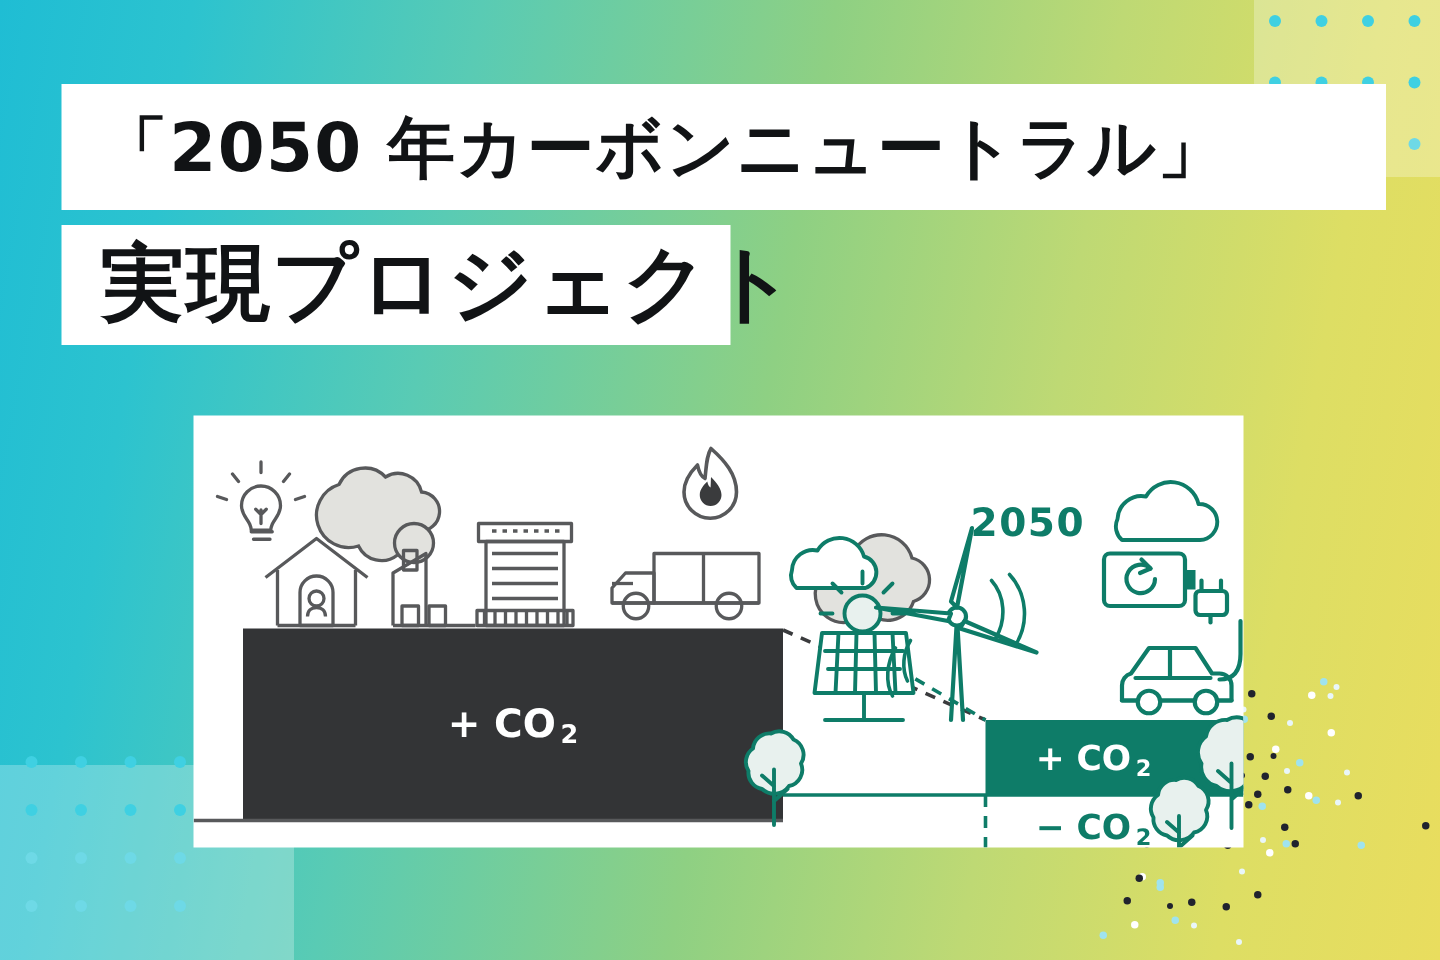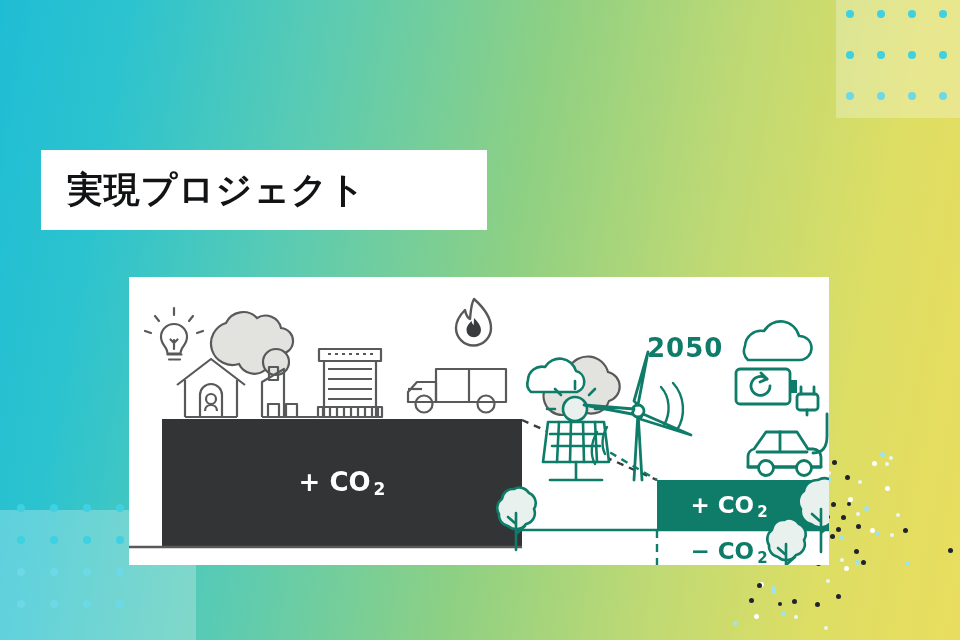--- a/index.html
+++ b/index.html
@@ -30,21 +30,21 @@
     position:absolute;background:#ffffff;display:flex;align-items:center;
     box-sizing:border-box;
   }
   #title-box-1{left:41px;top:56px;width:883px;height:84px;padding-left:26px;}
   #title-box-2{left:41px;top:150px;width:446px;height:80px;padding-left:26px;}
   .title-text{
     color:#111315;font-weight:bold;letter-spacing:.02em;white-space:nowrap;
     font-family:"DejaVu Sans","Liberation Sans",sans-serif;
   }
   #title-line-1{font-size:45px;line-height:1;}
-  #title-line-2{font-size:36px;line-height:1;}
+  #title-line-2{font-size:56px;line-height:1;}
 
   #region-label{
     position:absolute;right:66px;top:160px;color:#ffffff;font-weight:bold;
     font-size:39px;letter-spacing:.02em;white-space:nowrap;line-height:1;
     font-family:"DejaVu Sans","Liberation Sans",sans-serif;
     text-shadow:0 0 1px rgba(255,255,255,.35);
   }
 
   
   #illustration-panel{
@@ -184,20 +184,23 @@
       <div class="cf" style="left: 32.4px; top: 71.4px; background: rgb(159, 227, 238); width: 5px; height: 5px;"></div>
       <div class="cf" style="left: 118px; top: 46.8px; background: rgb(255, 255, 255); width: 5px; height: 5px;"></div>
       <div class="cf" style="left: 90.8px; top: 27.8px; background: rgb(255, 255, 255); width: 5px; height: 5px;"></div>
       <div class="cf" style="left: 145.4px; top: 81.3px; background: rgb(159, 227, 238); width: 5px; height: 5px;"></div>
       <div class="cf" style="left: 61.4px; top: 7.3px; background: rgb(159, 227, 238); width: 5px; height: 5px;"></div>
       <div class="cf" style="left: 82px; top: 78.8px; background: rgb(32, 35, 46); width: 5px; height: 5px;"></div>
       <div class="cf" style="left: 166.4px; top: 62.5px; background: rgb(233, 246, 249); width: 4px; height: 4px;"></div>
       <div class="cf" style="left: 42.9px; top: 20.9px; background: rgb(32, 35, 46); width: 5px; height: 5px;"></div>
     </div>
 
+  <div class="titlebox" id="title-box-1">
+    <span class="title-text" id="title-line-1">「2050 年カーボンニュートラル」</span>
+  </div>
 
   <div class="titlebox" id="title-box-2">
     <span class="title-text" id="title-line-2">実現プロジェクト</span>
   </div>
 
 
   <div id="illustration-panel">
     <svg id="illustration-svg" viewBox="0 0 700 288" xmlns="http://www.w3.org/2000/svg">
       <defs>
         <clipPath id="clipPanel">

